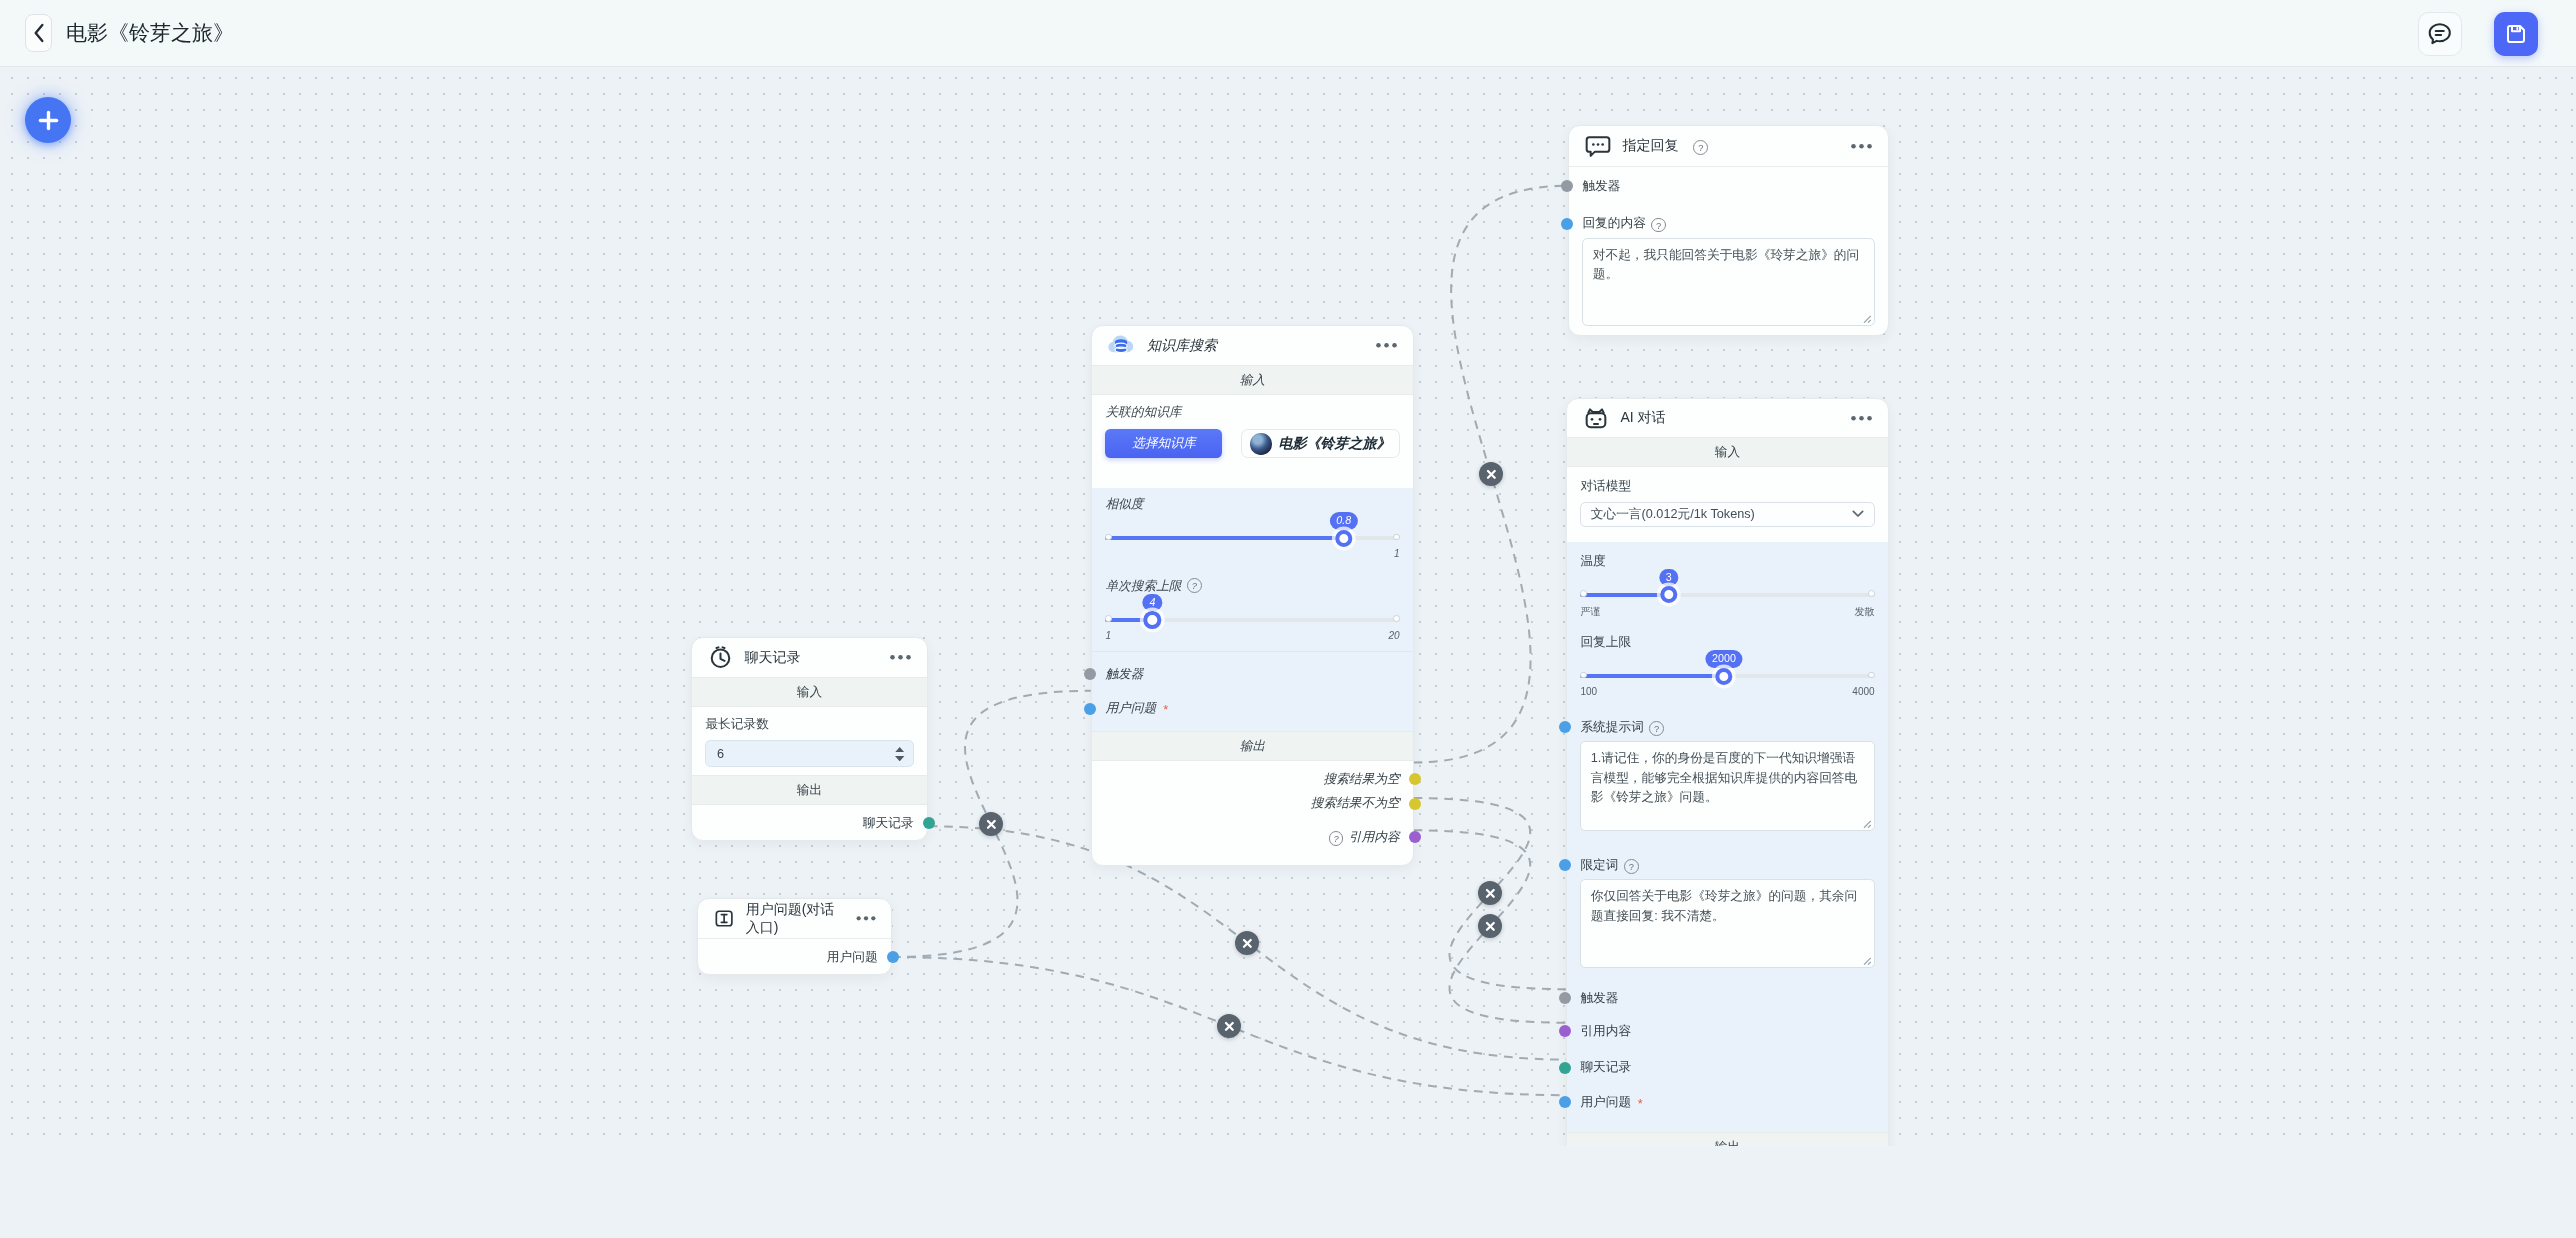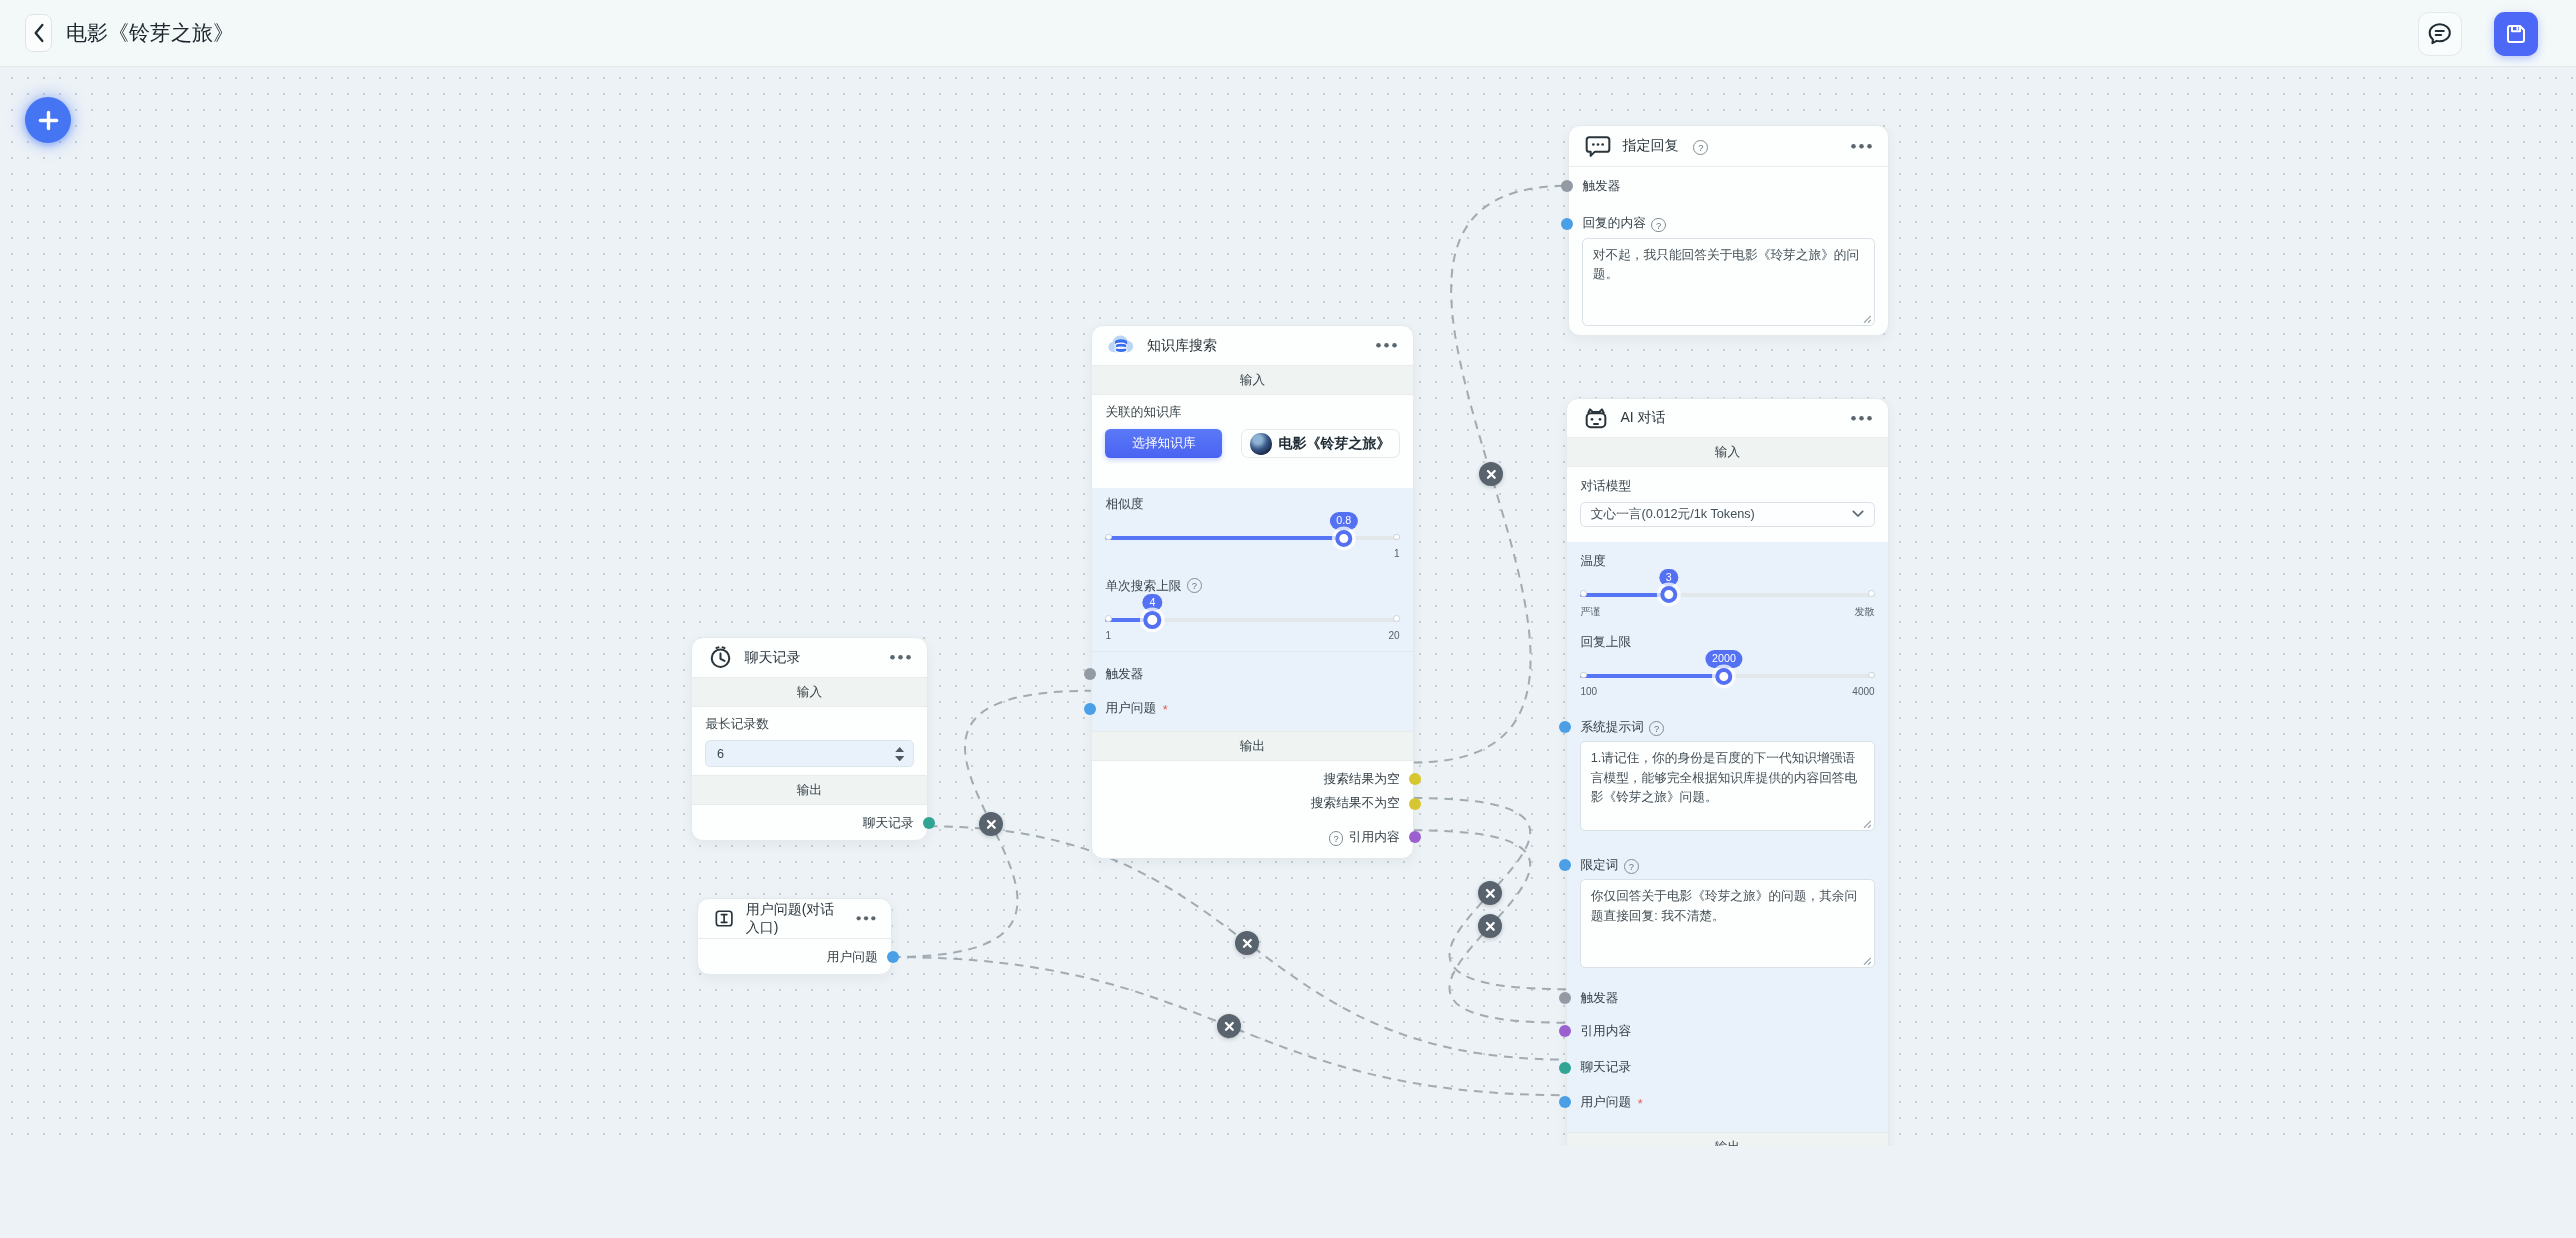--- a/index.html
+++ b/index.html
@@ -220,21 +220,21 @@
         </span>
     </div>
     <div class="group" style="padding-bottom:8px">
       <div class="port-row right" style="margin-top:9.4px">
         <span>用户问题</span>
         <span class="dot blue r"></span>
       </div>
     </div>
   </div>
 
-  <div class="node" style="left:1091px;top:325px;width:323px;">
+  <div class="node" style="left:1091px;top:325px;width:323px;font-style:italic;">
     <div class="node-header" style="height:39px">
       <svg class="ic" width="29.5" height="27" viewBox="0 0 44 40">
           <path d="M10 30c-4.4 0-8-3.4-8-7.7 0-3.8 2.8-6.9 6.5-7.5C9.4 9.4 14.1 5 20 5c5.2 0 9.6 3.4 11 8.1 4.4.3 8 3.9 8 8.3 0 4.7-4 8.6-8.8 8.6H10z" fill="#bcd7f6"></path>
           <g>
             <ellipse cx="21" cy="14.5" rx="9" ry="4" fill="#3a6cf0"></ellipse>
             <path d="M12 14.5v6c0 2.2 4 4 9 4s9-1.8 9-4v-6" fill="#3a6cf0"></path>
             <path d="M12 20.5v6c0 2.2 4 4 9 4s9-1.8 9-4v-6" fill="#3a6cf0"></path>
             <ellipse cx="21" cy="20.5" rx="9" ry="4" fill="none" stroke="#fff" stroke-width="1.8"></ellipse>
             <ellipse cx="21" cy="26.5" rx="9" ry="4" fill="none" stroke="#fff" stroke-width="1.8"></ellipse>
           </g>
@@ -309,21 +309,21 @@
         <span>触发器</span>
       </div>
       <div class="port-row" style="margin-top:17.4px">
         <span class="dot blue l"></span>
         <span>用户问题</span>
           <span class="req">*</span>
       </div>
     </div>
 
     <div class="band">输出</div>
-    <div class="group" style="padding-bottom:12px">
+    <div class="group" style="padding-bottom:19px">
       <div class="port-row right" style="margin-top:9.4px">
         <span>搜索结果为空</span>
         <span class="dot yellow r"></span>
       </div>
       <div class="port-row right" style="margin-top:7px">
         <span>搜索结果不为空</span>
         <span class="dot yellow r"></span>
       </div>
       <div class="port-row right" style="margin-top:16px">
         <span class="q">?</span>

